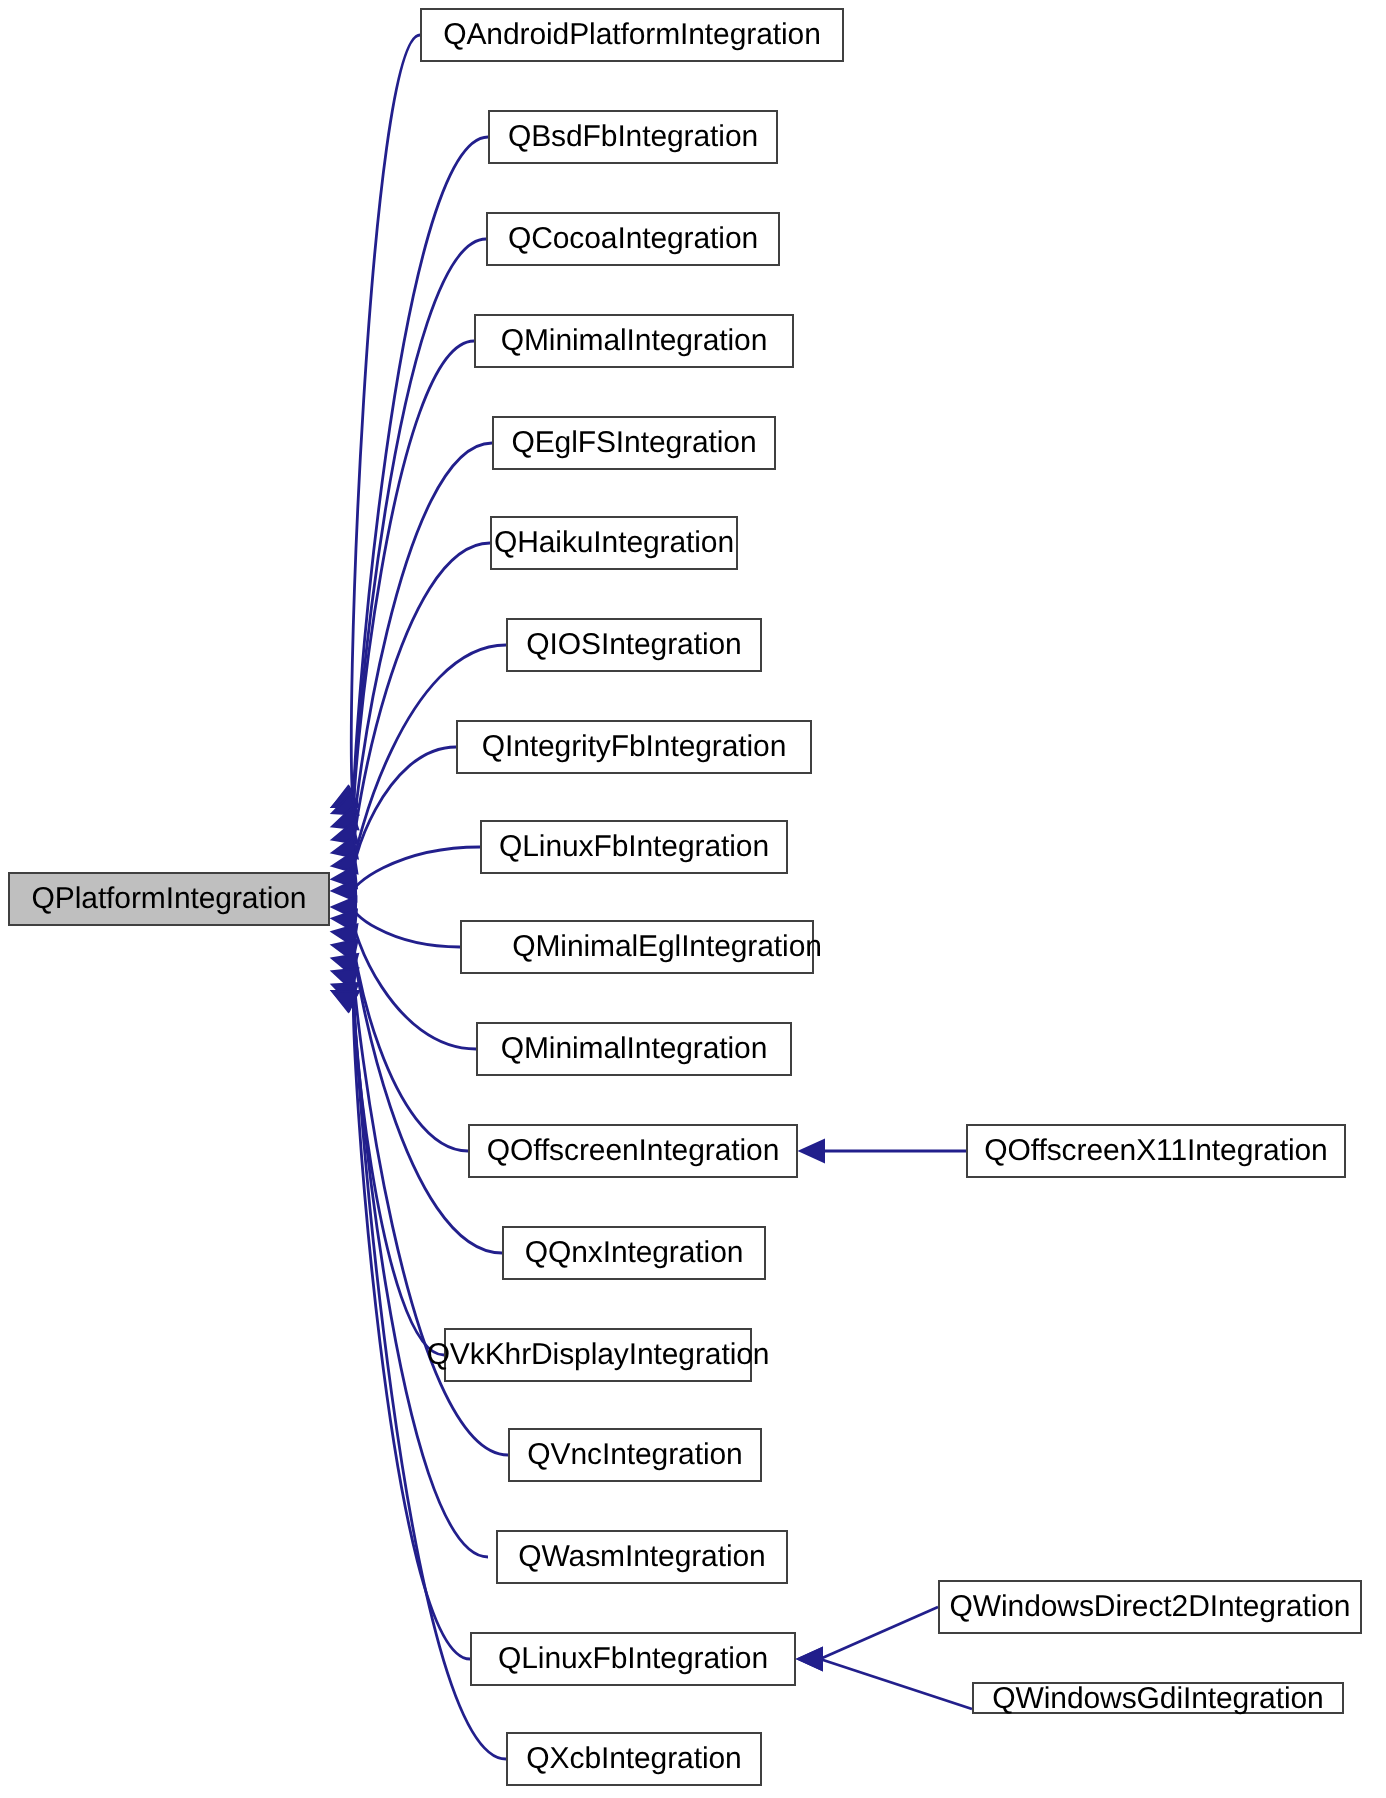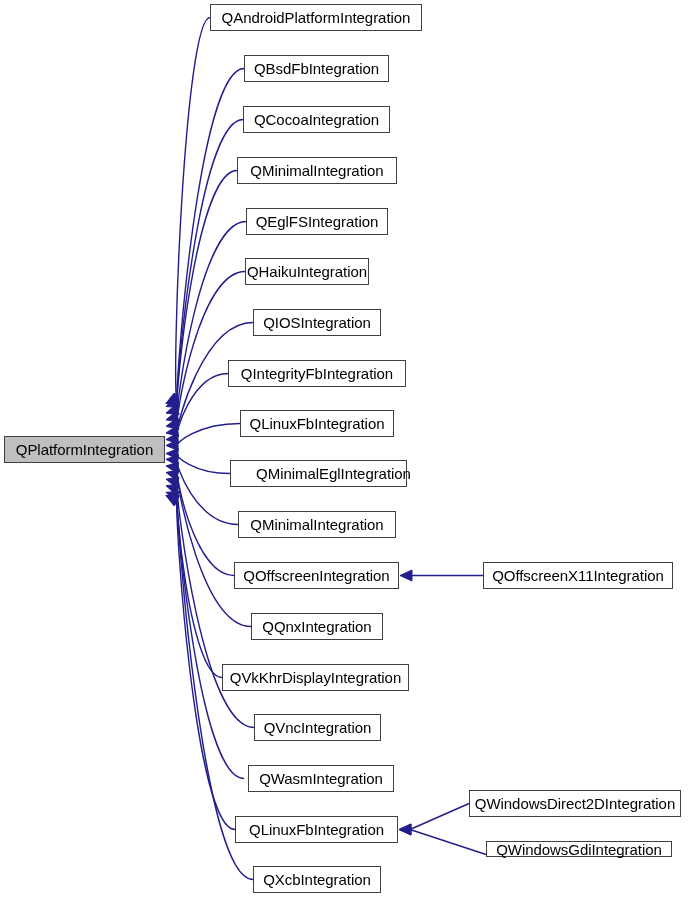--- a/index.html
+++ b/index.html
@@ -146,21 +146,21 @@
       </div>
       <div class="node-box" style="left: 238px; top: 511px; width: 158px; height: 27px;">
         <span class="node-label">QMinimalIntegration</span>
       </div>
       <div class="node-box" style="left: 234px; top: 562px; width: 165px; height: 27px;">
         <span class="node-label">QOffscreenIntegration</span>
       </div>
       <div class="node-box" style="left: 251px; top: 613px; width: 132px; height: 27px; justify-content: center;">
         <span class="node-label">QQnxIntegration</span>
       </div>
-      <div class="node-box" style="left: 222px; top: 664px; width: 187px; height: 27px;">
+      <div class="node-box" style="left: 222px; top: 664px; width: 154px; height: 27px;">
         <span class="node-label">QVkKhrDisplayIntegration</span>
       </div>
       <div class="node-box" style="left: 254px; top: 714px; width: 127px; height: 27px; text-align: center;">
         <span class="node-label">QVncIntegration</span>
       </div>
       <div class="node-box" style="left: 248px; top: 765px; width: 146px; height: 27px;">
         <span class="node-label">QWasmIntegration</span>
       </div>
       <div class="node-box" style="left: 235px; top: 816px; width: 163px; height: 27px;">
         <span class="node-label">QLinuxFbIntegration</span>

